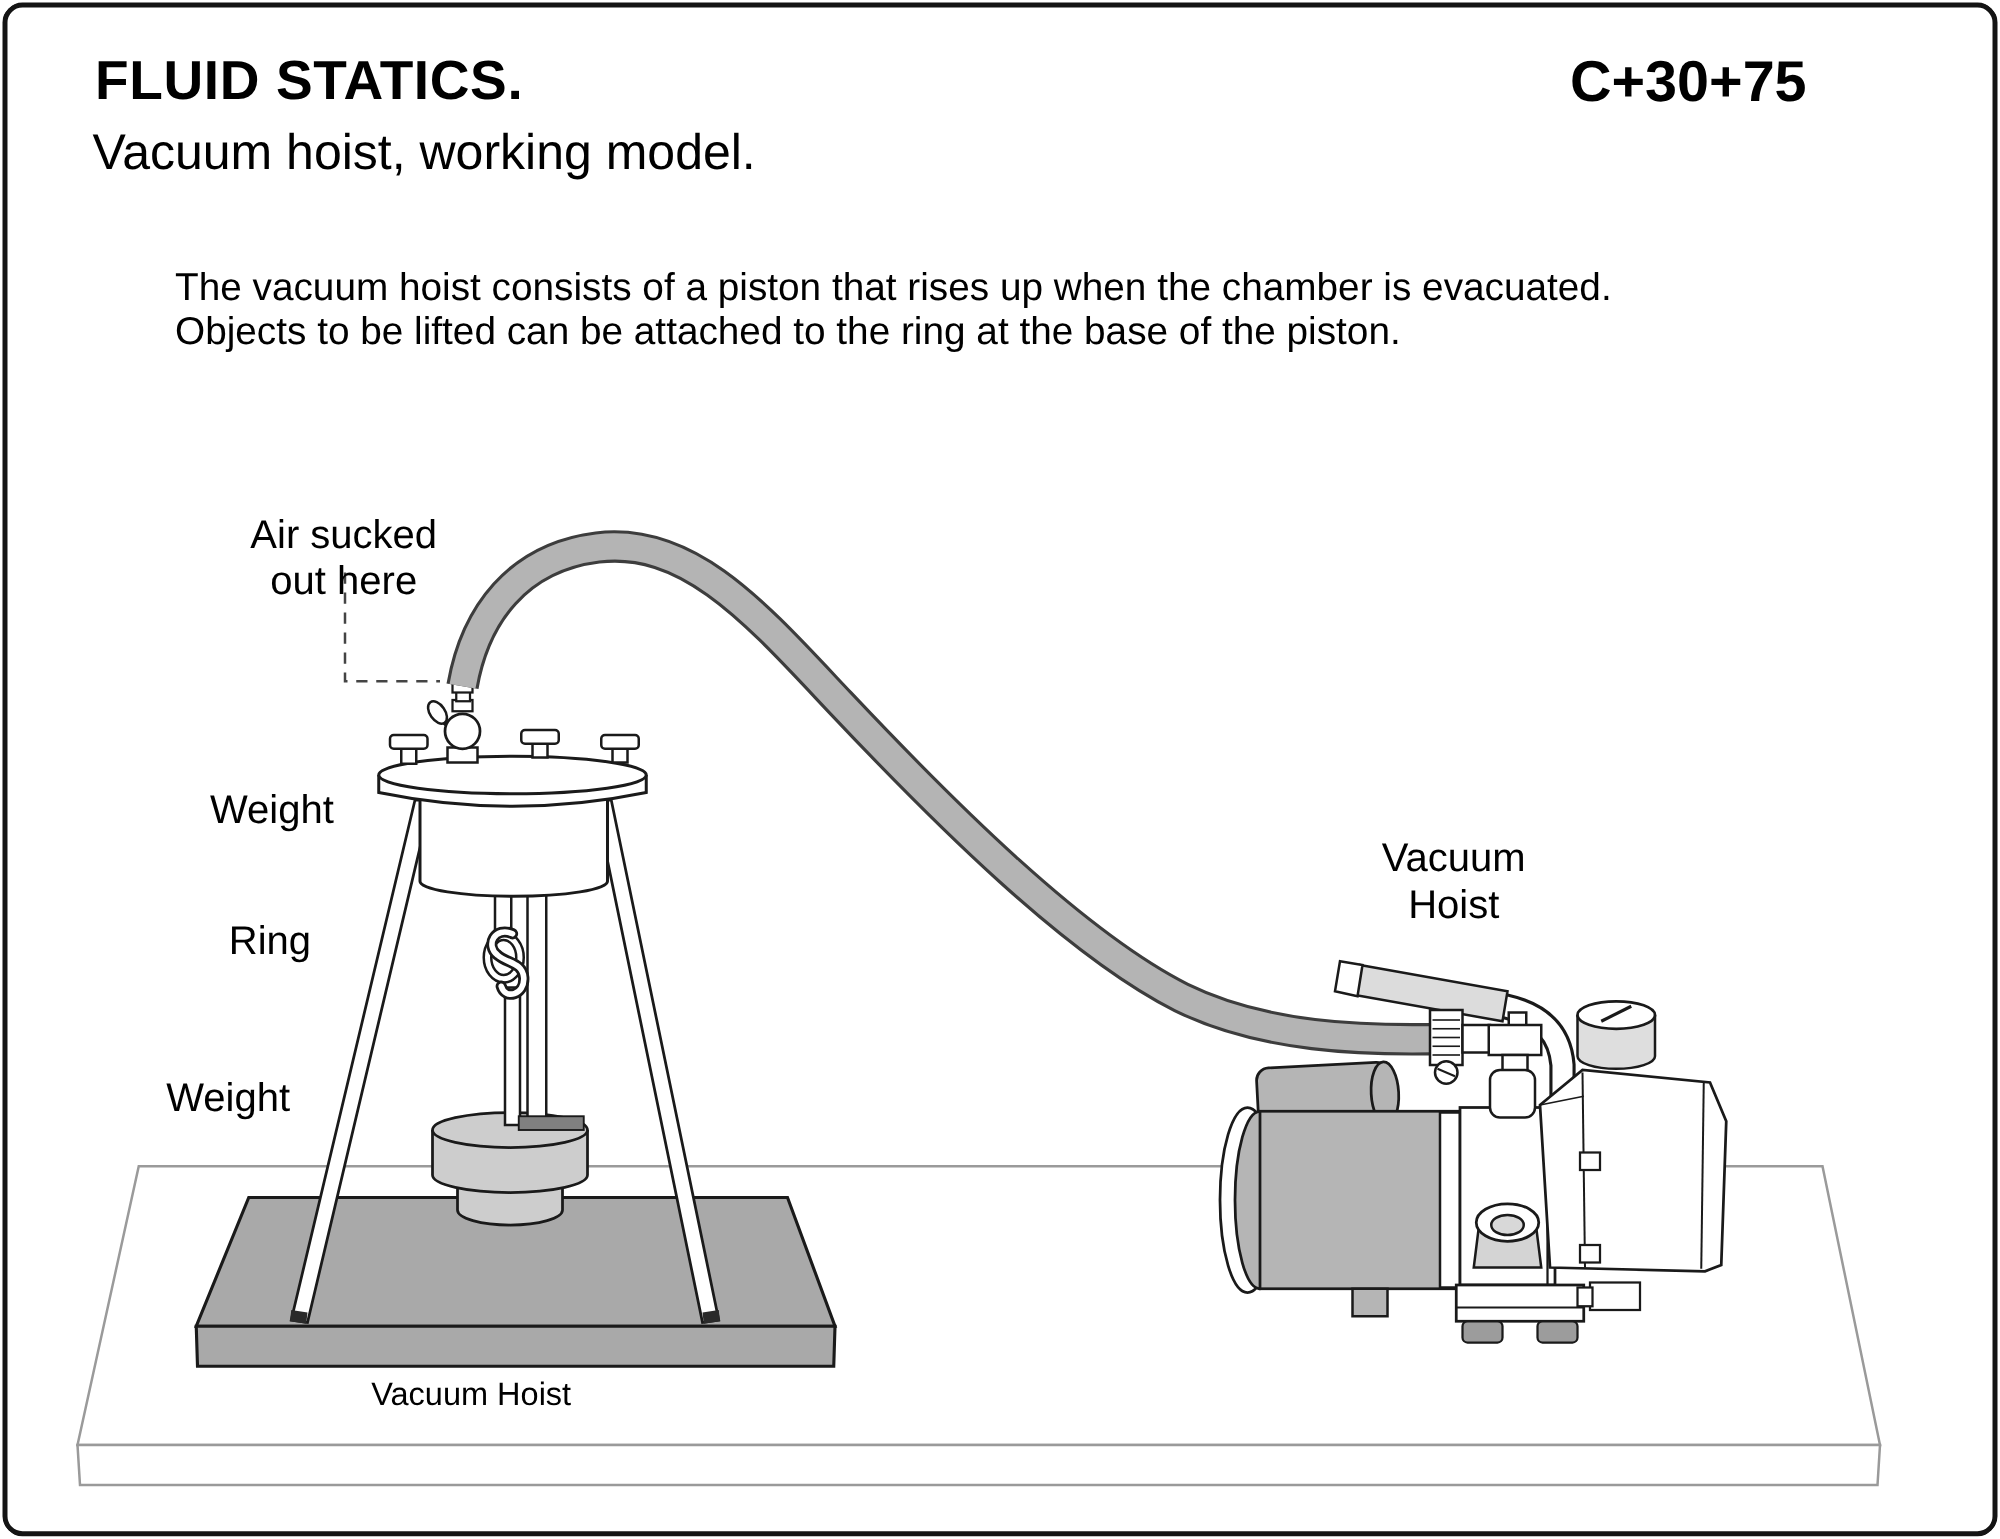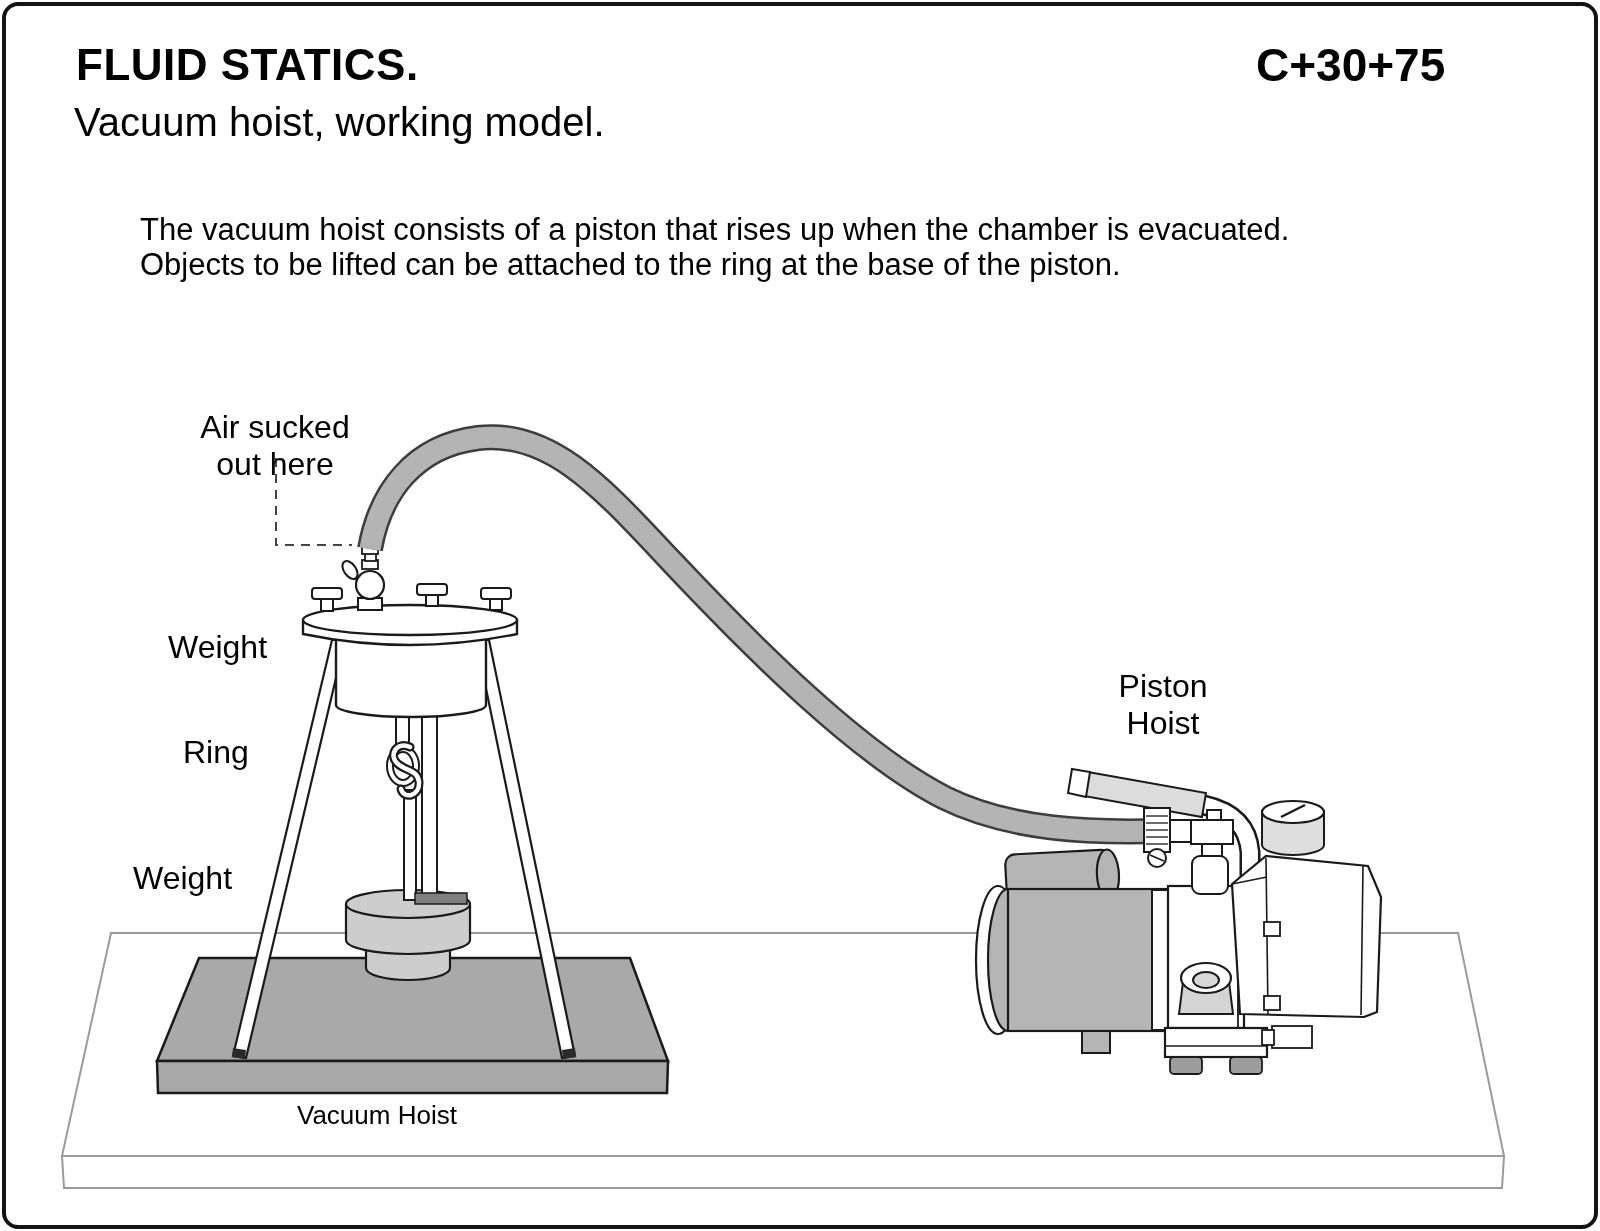--- a/index.html
+++ b/index.html
@@ -183,18 +183,18 @@
     <div>Air sucked</div>
     <div>out here</div>
   </div>
 
   <div class="abs lbl" style="left:168px;top:629px;">Weight</div>
   <div class="abs lbl" style="left:183px;top:734px;">Ring</div>
   <div class="abs lbl" style="left:133px;top:860px;">Weight</div>
   <div class="abs hoist-lbl" style="left:297px;top:1100px;">Vacuum Hoist</div>
 
   <div class="abs lbl lbl-c" style="left:1063px;top:668px;width:200px;">
-    <div>Piston</div>
+    <div>Vacuum</div>
     <div>Hoist</div>
   </div>
 
   <div class="frame"></div>
 </div>
 
 </body></html>

